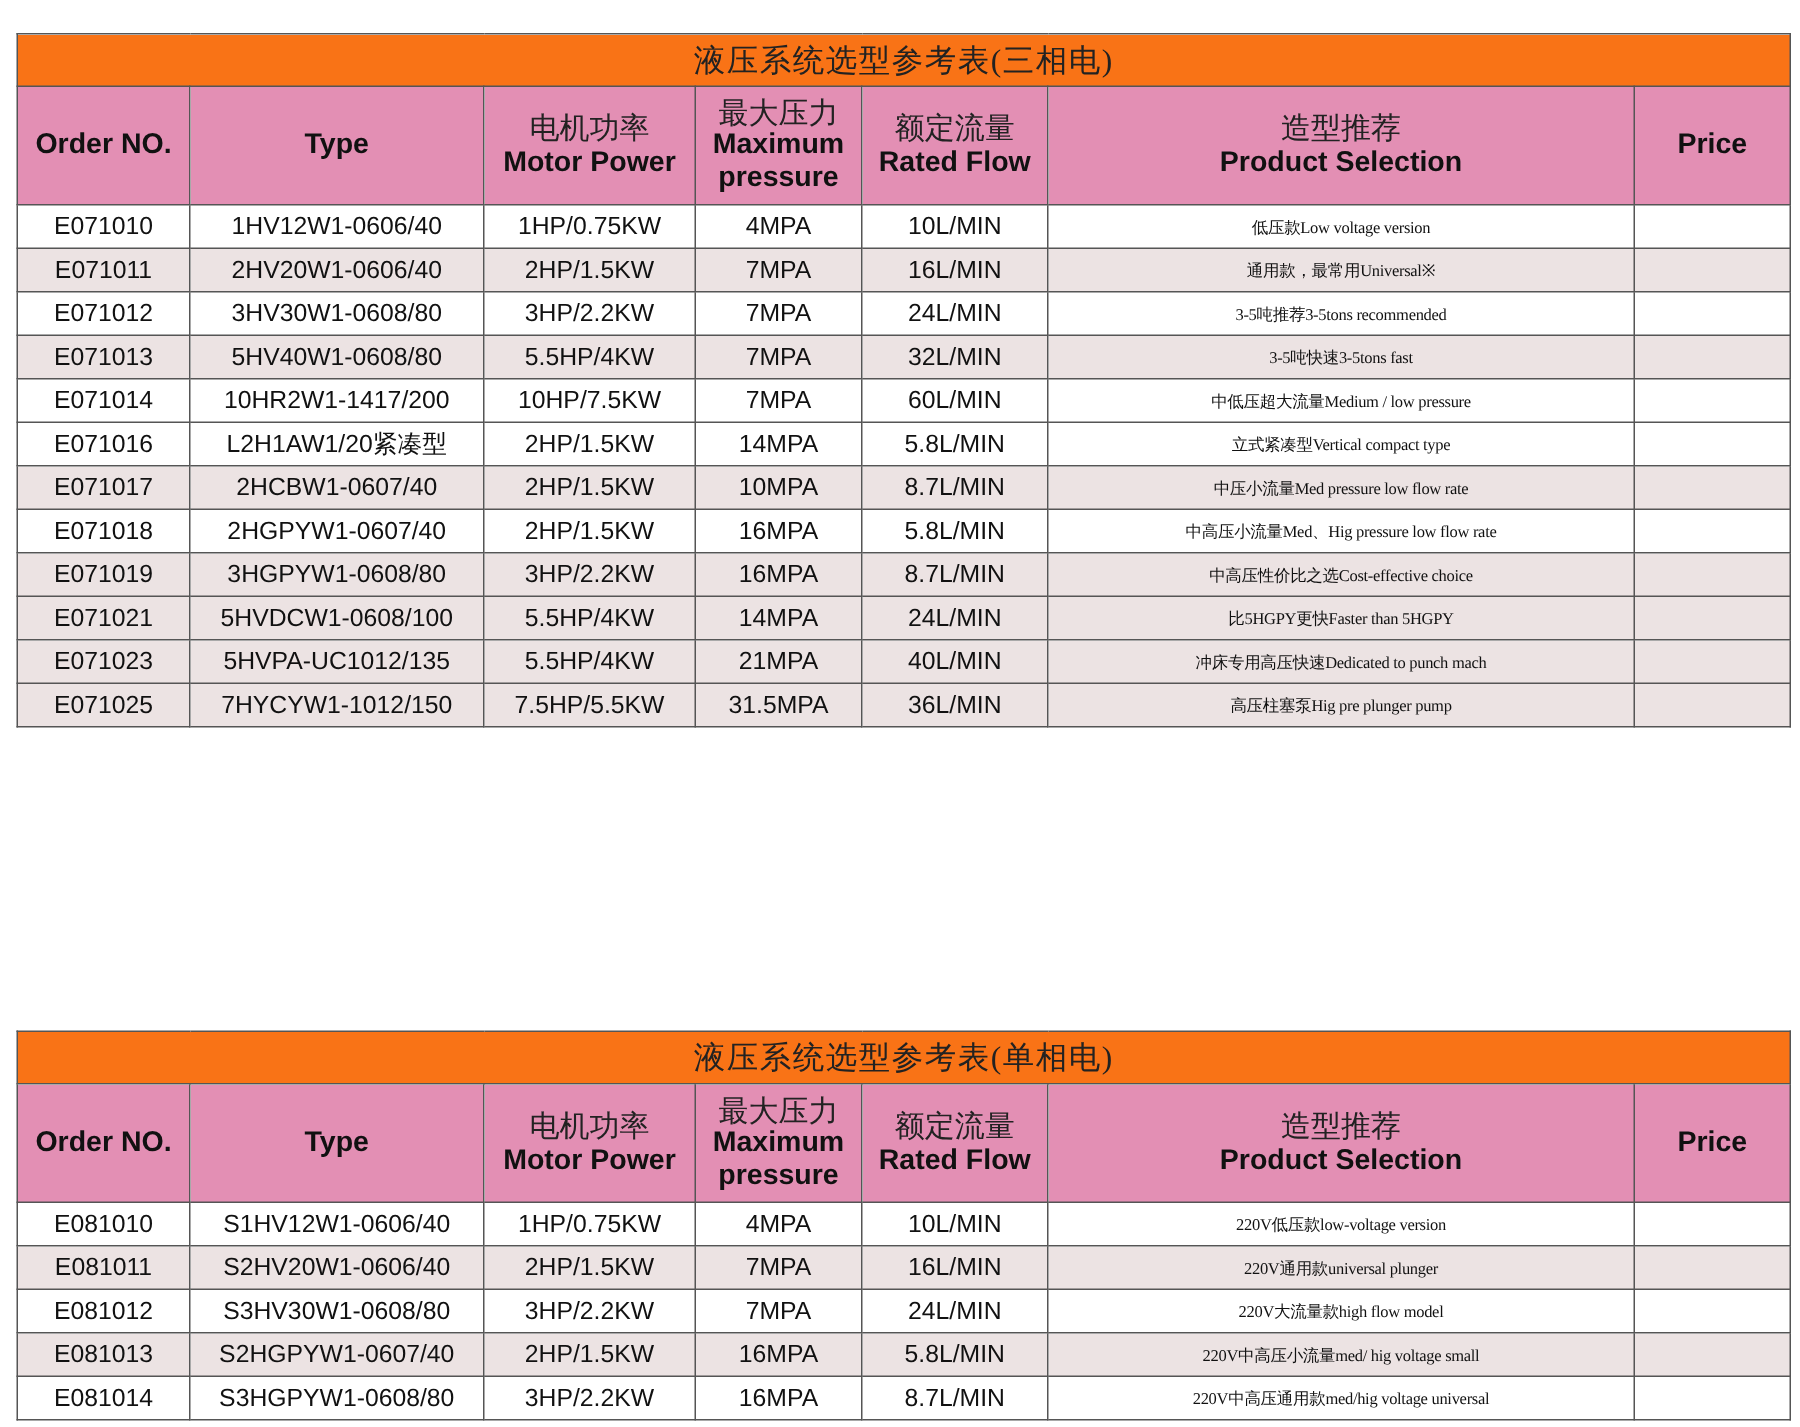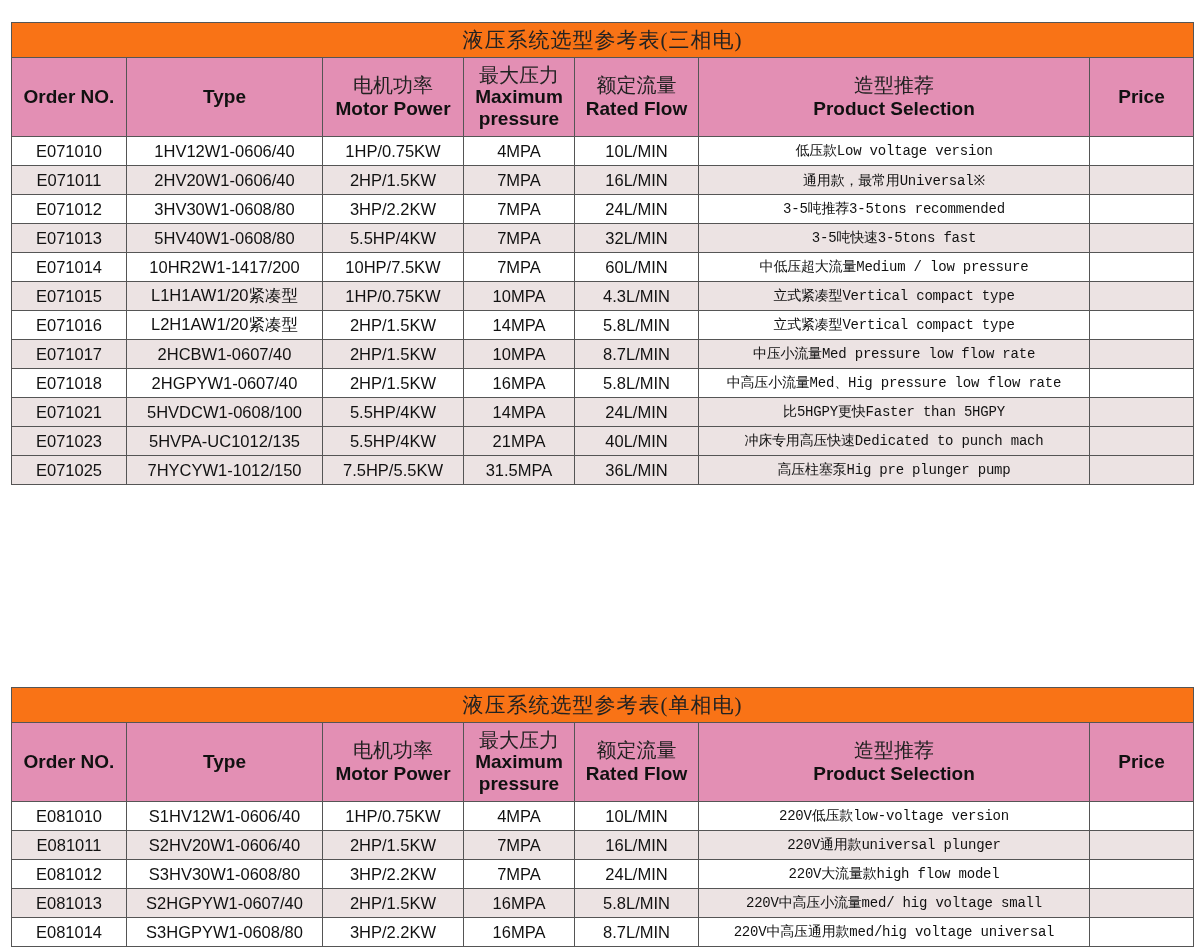--- a/index.html
+++ b/index.html
@@ -6,21 +6,21 @@
   body { width:1200px; height:951px; position:relative; overflow:hidden; font-family:"Liberation Sans", sans-serif; color:#111; }
   .tbl { position:absolute; left:11px; width:1182px; border-collapse:collapse; table-layout:fixed; }
   .tbl td, .tbl th { border:1px solid #555; padding:0; text-align:center; vertical-align:middle; overflow:hidden; white-space:nowrap; }
   .title-cell { height:34px; font-family:Liberation Serif, serif; font-size:21px; font-weight:normal; letter-spacing:1px; color:#222; background:#f97316; }
   .hdr th { background:#e38fb4; height:78px; font-weight:bold; font-size:19px; color:#111; line-height:24px; }
   .hdr .cn { display:block; font-family:"DejaVu Serif", serif; font-weight:normal; font-size:20px; color:#222; }
   .hdr .en { display:block; }
   .row td { height:28px; font-size:16.5px; }
   .row.odd td { background:#ffffff; }
   .row.even td { background:#ece3e3; }
-  .row td.sel { font-family:Liberation Mono, monospace; font-size:14px; letter-spacing:-0.2px; }
+  .row td.sel { font-family:Liberation Serif, serif; font-size:11px; letter-spacing:-0.2px; }
 </style>
 </head>
 <body>
 
 <table class="tbl" id="tbl-three" style="top:22px;">
   <colgroup>
     <col style="width:115px">
       <col style="width:196px">
       <col style="width:141px">
       <col style="width:111px">
@@ -99,29 +99,20 @@
       </tr>
       <tr class="row odd">
         <td>E071014</td>
         <td>10HR2W1-1417/200</td>
         <td>10HP/7.5KW</td>
         <td>7MPA</td>
         <td>60L/MIN</td>
         <td class="sel">中低压超大流量Medium / low pressure</td>
         <td></td>
       </tr>
-      <tr class="row even">
-        <td>E071015</td>
-        <td>L1H1AW1/20紧凑型</td>
-        <td>1HP/0.75KW</td>
-        <td>10MPA</td>
-        <td>4.3L/MIN</td>
-        <td class="sel">立式紧凑型Vertical compact type</td>
-        <td></td>
-      </tr>
       <tr class="row odd">
         <td>E071016</td>
         <td>L2H1AW1/20紧凑型</td>
         <td>2HP/1.5KW</td>
         <td>14MPA</td>
         <td>5.8L/MIN</td>
         <td class="sel">立式紧凑型Vertical compact type</td>
         <td></td>
       </tr>
       <tr class="row even">
@@ -133,20 +124,29 @@
         <td class="sel">中压小流量Med pressure low flow rate</td>
         <td></td>
       </tr>
       <tr class="row odd">
         <td>E071018</td>
         <td>2HGPYW1-0607/40</td>
         <td>2HP/1.5KW</td>
         <td>16MPA</td>
         <td>5.8L/MIN</td>
         <td class="sel">中高压小流量Med、Hig pressure low flow rate</td>
+        <td></td>
+      </tr>
+      <tr class="row even">
+        <td>E071019</td>
+        <td>3HGPYW1-0608/80</td>
+        <td>3HP/2.2KW</td>
+        <td>16MPA</td>
+        <td>8.7L/MIN</td>
+        <td class="sel">中高压性价比之选Cost-effective choice</td>
         <td></td>
       </tr>
       <tr class="row even">
         <td>E071021</td>
         <td>5HVDCW1-0608/100</td>
         <td>5.5HP/4KW</td>
         <td>14MPA</td>
         <td>24L/MIN</td>
         <td class="sel">比5HGPY更快Faster than 5HGPY</td>
         <td></td>

